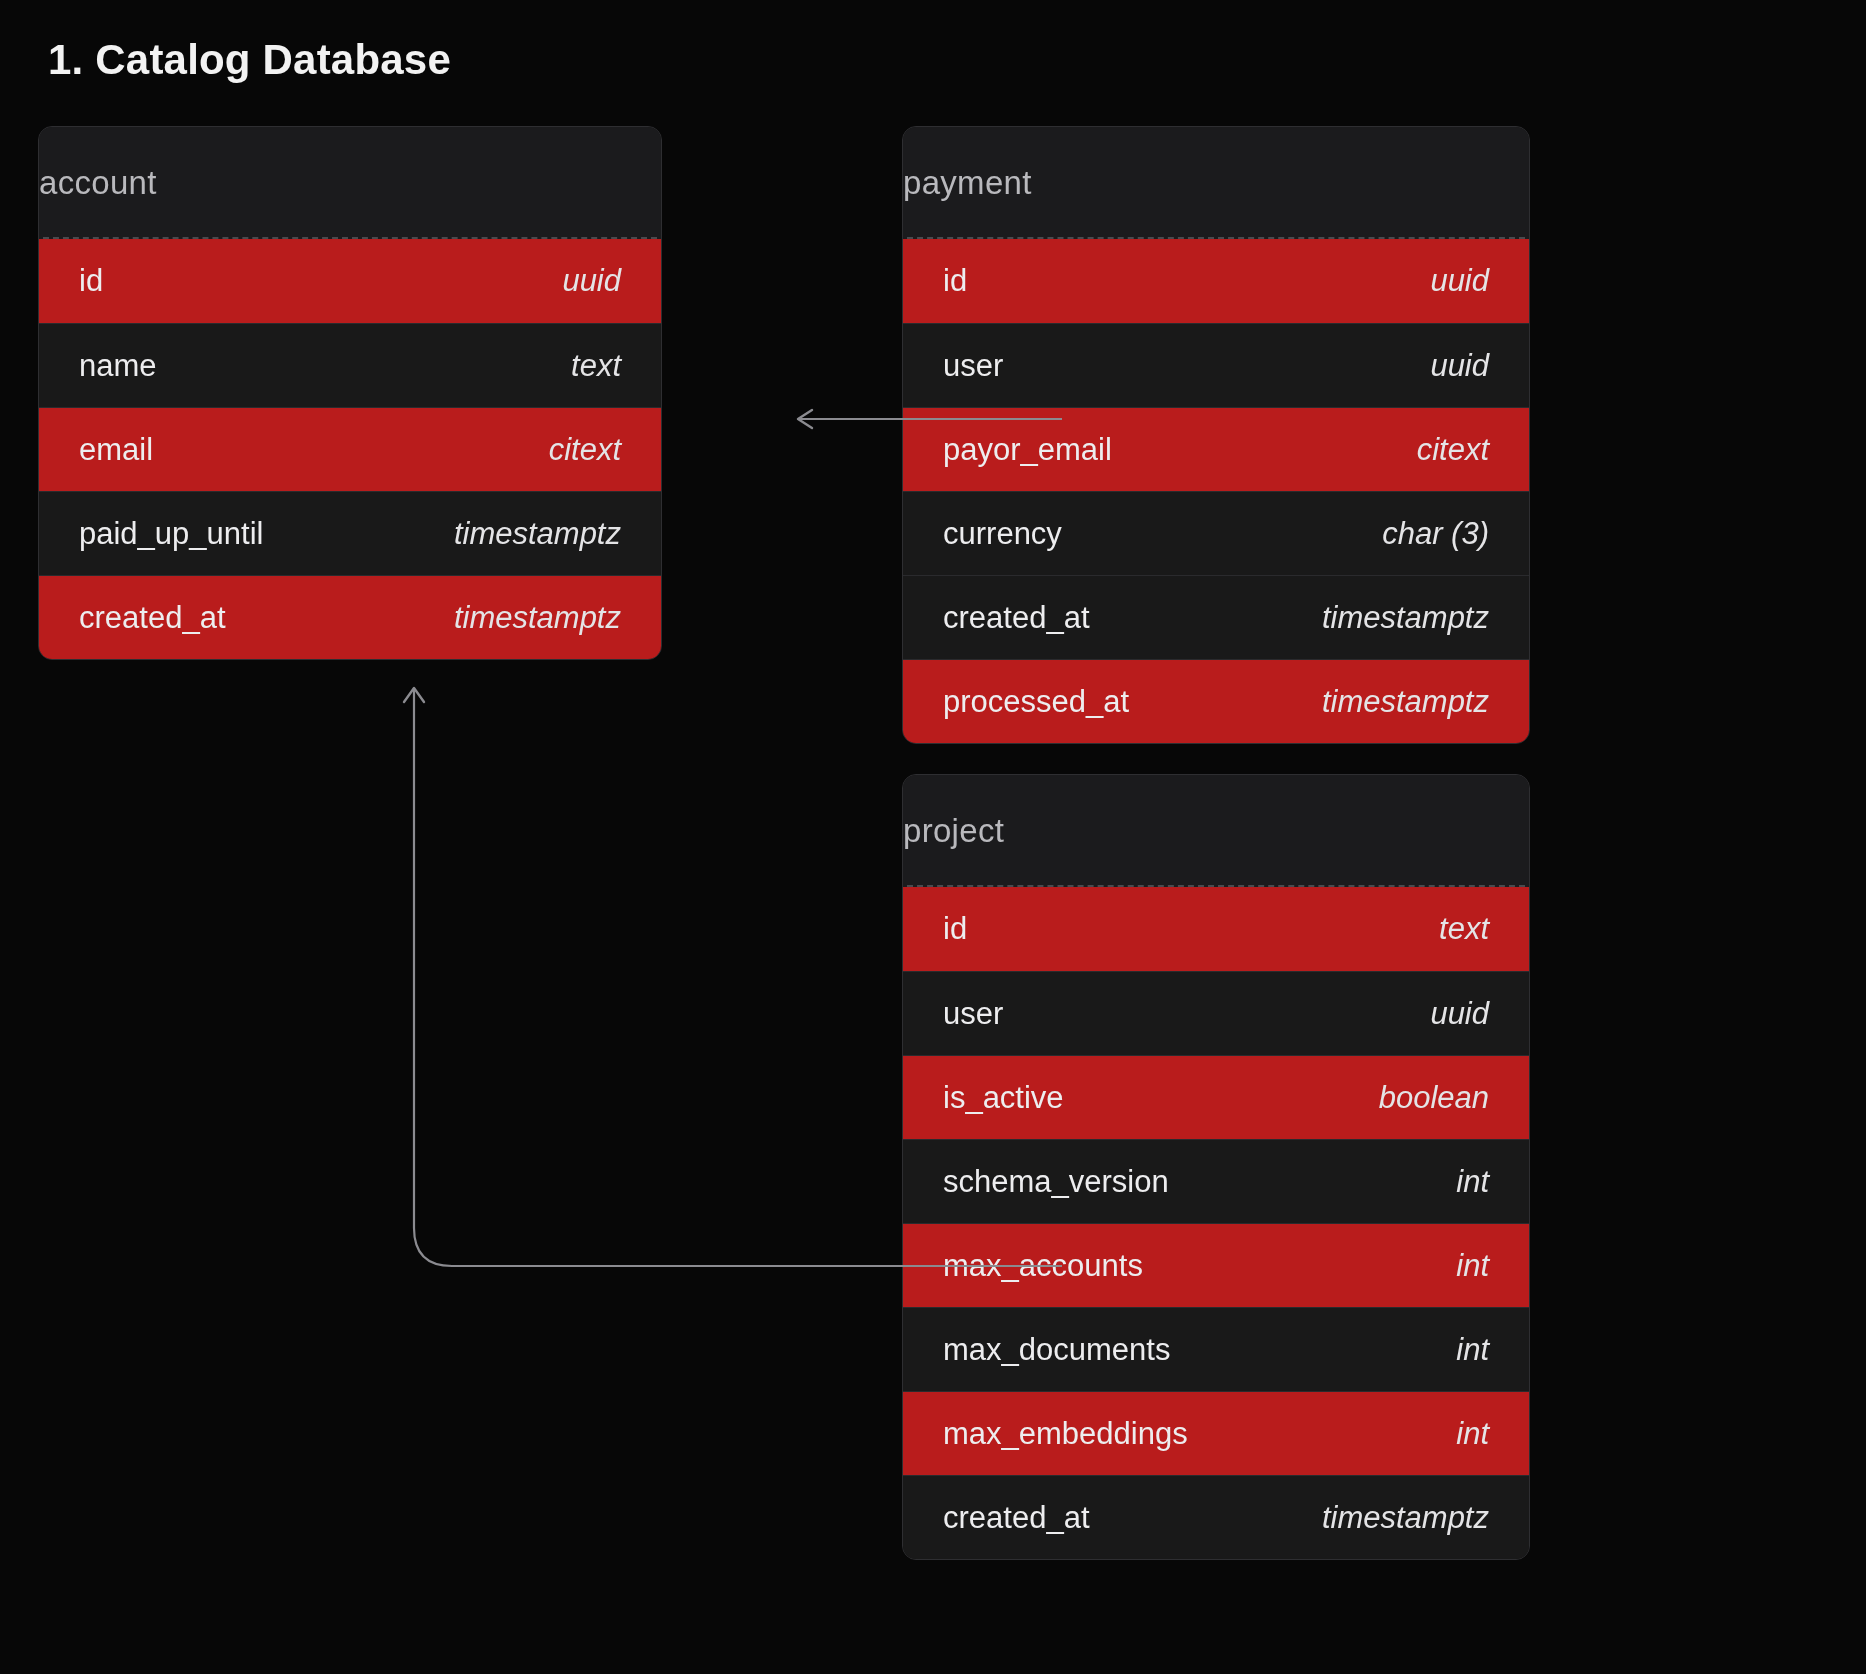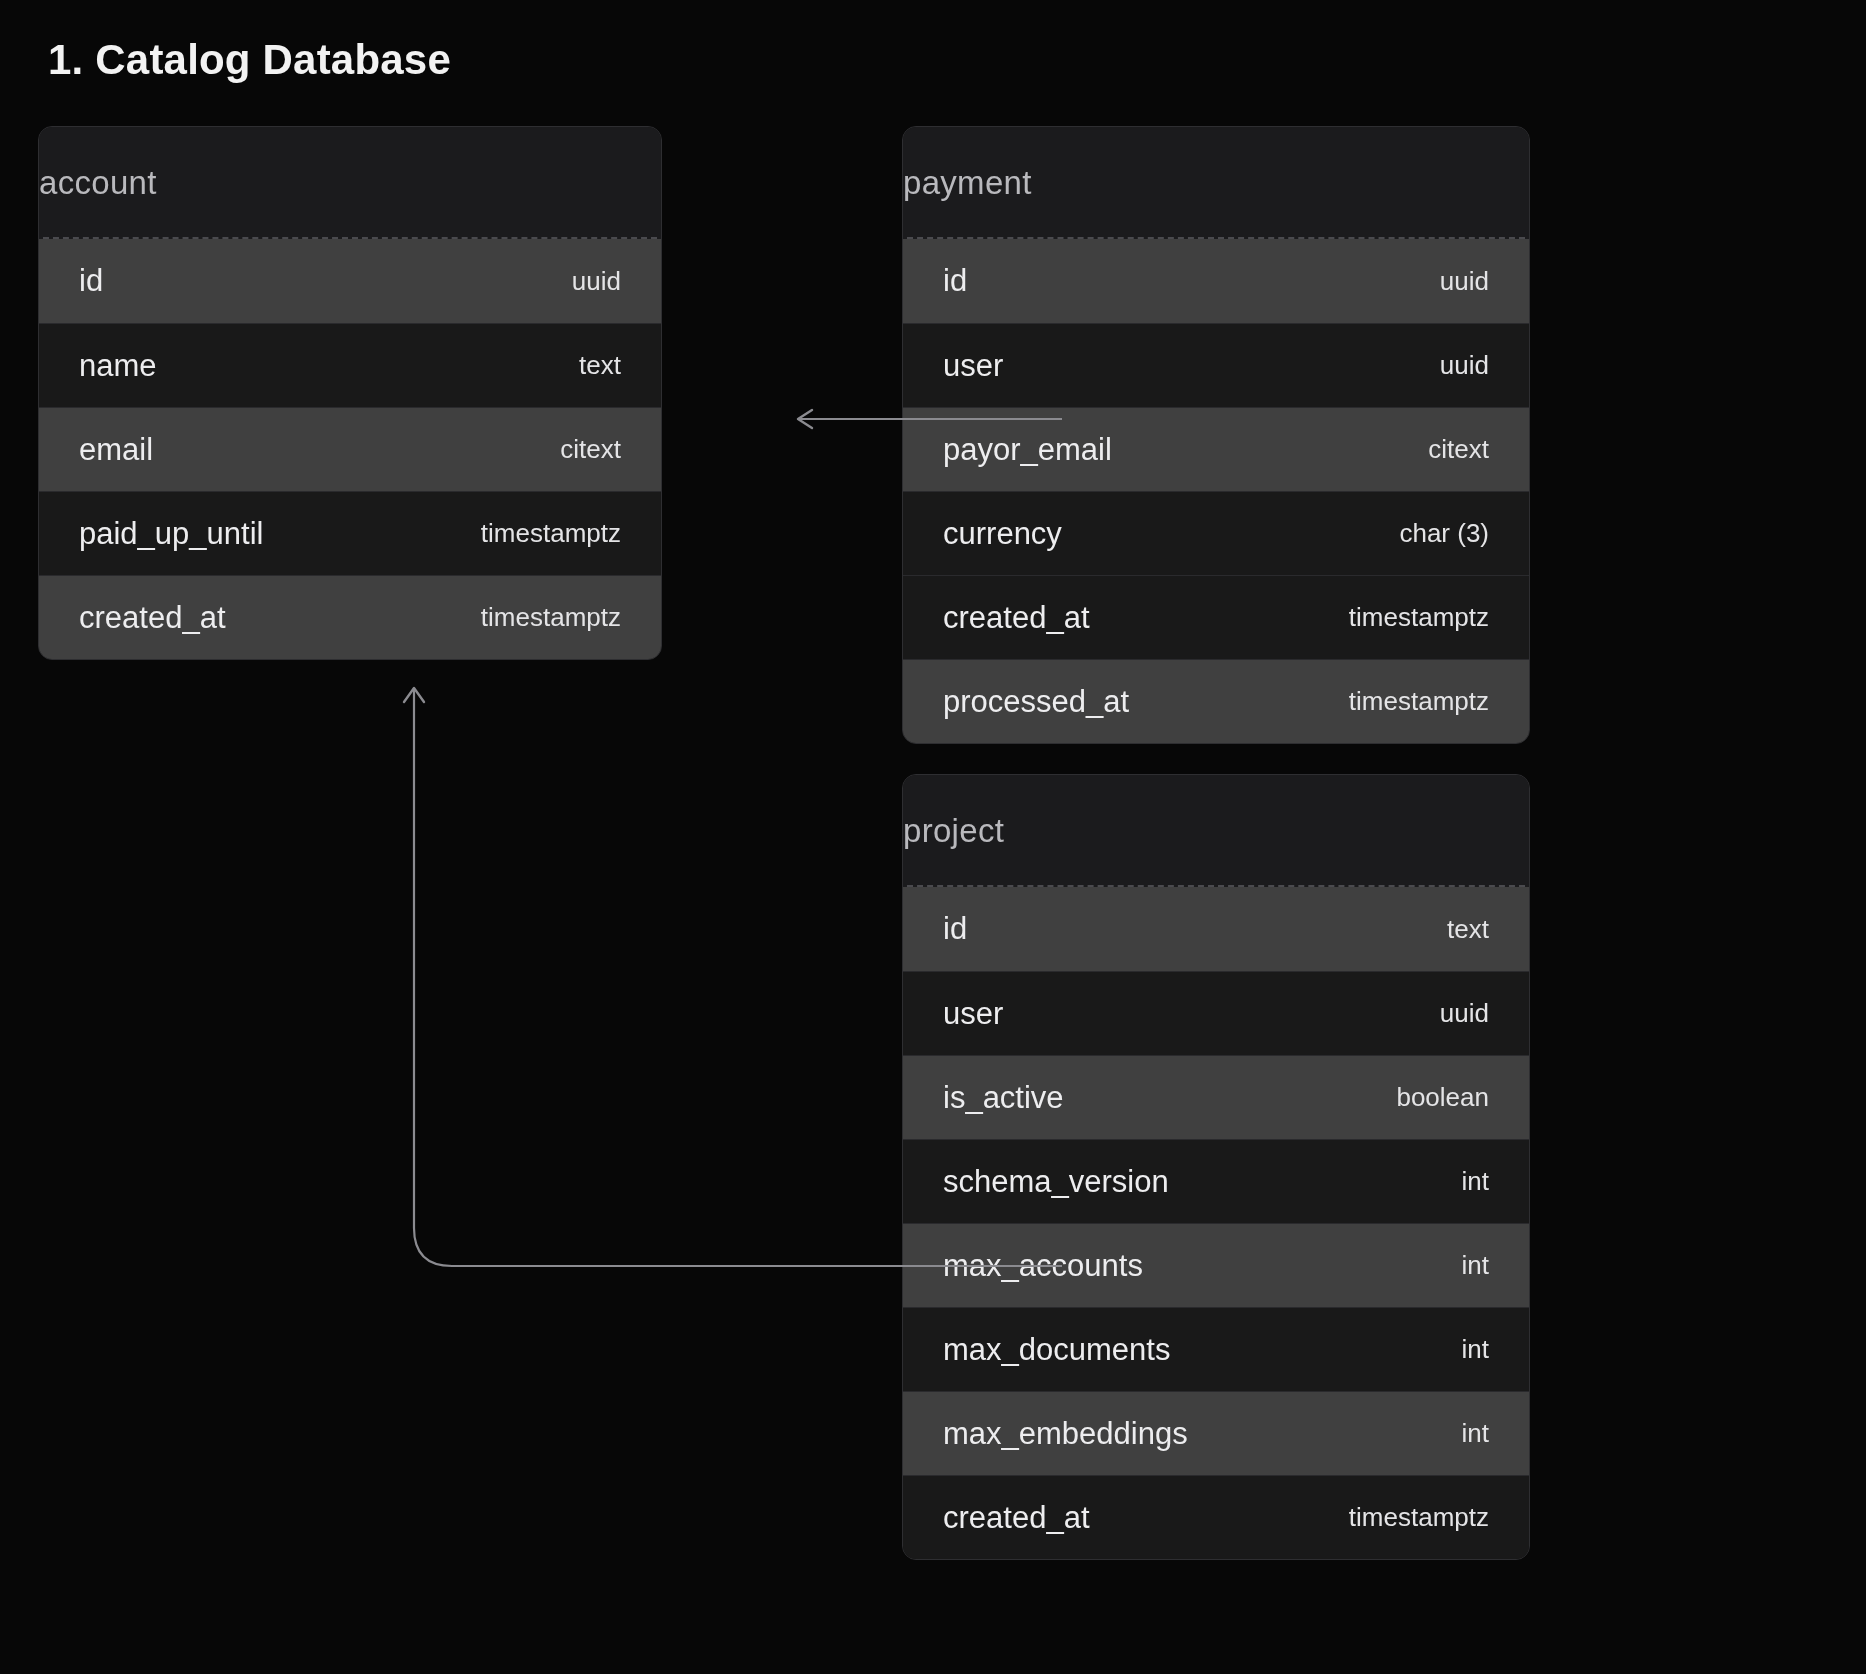--- a/index.html
+++ b/index.html
@@ -76,32 +76,33 @@
   .field-row {
     display: flex;
     align-items: center;
     justify-content: space-between;
     height: 84px;
     padding: 0 40px;
     box-sizing: border-box;
     border-top: 1px solid #2a2a2d;
   }
   .field-row:first-child { border-top: none; }
-  .field-row.shade-a { background: #404040; gap: 32px; }
+  .field-row.shade-a { background: #b91c1c; gap: 32px; }
   .field-row.shade-b { background: #191919; gap: 8px; }
 
   .field-name {
     font-size: 31px;
     color: #ededef;
     white-space: nowrap;
   }
   .field-type {
-    font-size: 26px;
+    font-size: 31px;
     color: #e4e4e6;
     white-space: nowrap;
+    font-style: italic;
   }
 
   
   #entity-account  { left: 38px;  top: 126px; width: 624px; }
   #entity-payment  { left: 902px; top: 126px; width: 628px; }
   #entity-project  { left: 902px; top: 774px; width: 628px; }
 
   
   #connectors {
     position: absolute;

